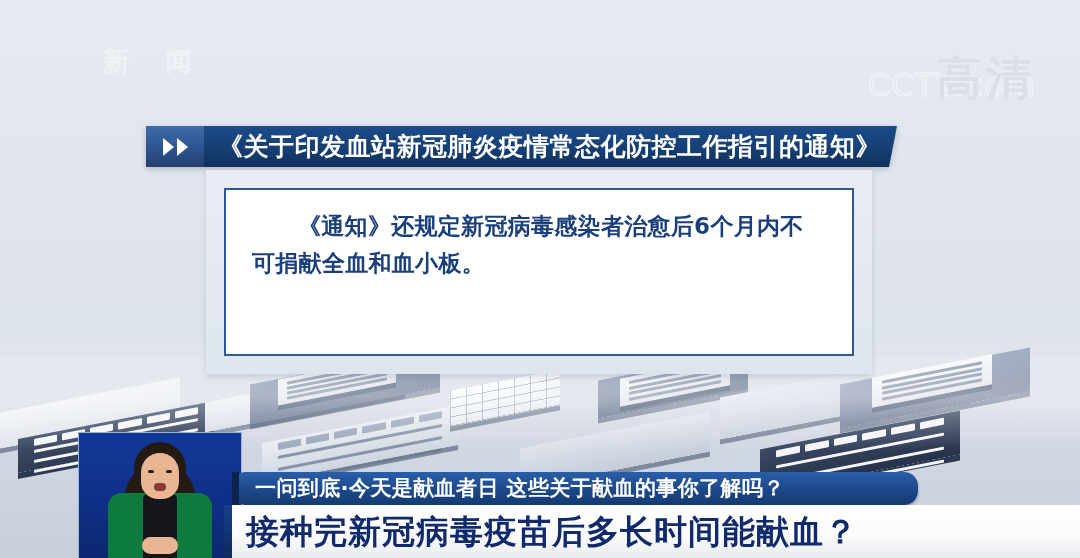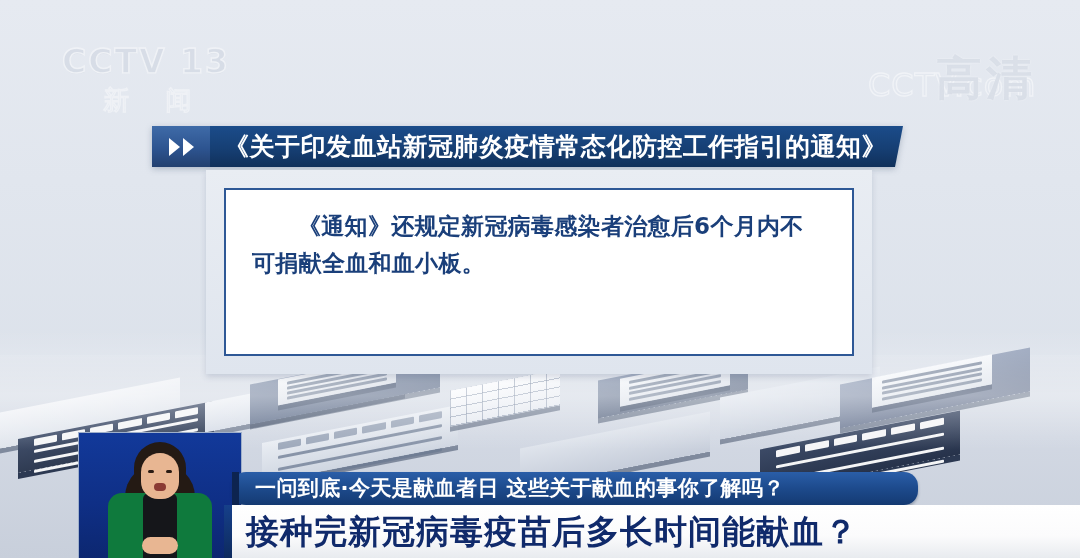--- a/index.html
+++ b/index.html
@@ -66,21 +66,21 @@
     color:transparent;-webkit-text-stroke:1.3px rgba(255,255,255,.92);
   }
   .wm-right .hd{
     position:absolute;left:68px;top:2px;font-size:46px;font-weight:700;letter-spacing:4px;
     color:rgba(200,207,219,.85);
     text-shadow:0 0 2px rgba(255,255,255,.9);
   }
 
   
   .titlebar{
-    position:absolute;left:152px;top:126px;height:41px;display:flex;align-items:stretch;
+    position:absolute;left:146px;top:126px;height:41px;display:flex;align-items:stretch;
     filter:drop-shadow(0 2px 3px rgba(40,60,95,.28));
   }
   .titlebar .chev{
     width:58px;background:linear-gradient(180deg,#3f6ba8 0%,#2d5490 55%,#23406f 100%);
     display:flex;align-items:center;justify-content:center;gap:3px;
     clip-path:polygon(0 0,100% 0,100% 100%,0 100%);
   }
   .tri{width:0;height:0;border-top:9px solid transparent;border-bottom:9px solid transparent;
     border-left:11px solid #fff;}
   .titlebar .txt{
@@ -245,21 +245,20 @@
           <i></i>
           <i></i>
           <i></i>
         </div>
     </div>
     <div class="plate" style="left:520px;top:430px;width:190px;height:40px;background:linear-gradient(180deg,#dfe4ec,#c6cdda);"></div>
   </div>
   <div class="haze"></div>
 
   <div class="wm-left">
-    <div class="cctv">CCTV 13</div>
     <div class="cn">新 闻</div>
   </div>
   <div class="wm-right">
     <div class="dotcom">CCTV.com</div>
     <div class="hd">高清</div>
   </div>
 
   <div class="titlebar">
     <div class="chev">
       <span class="tri"></span>

